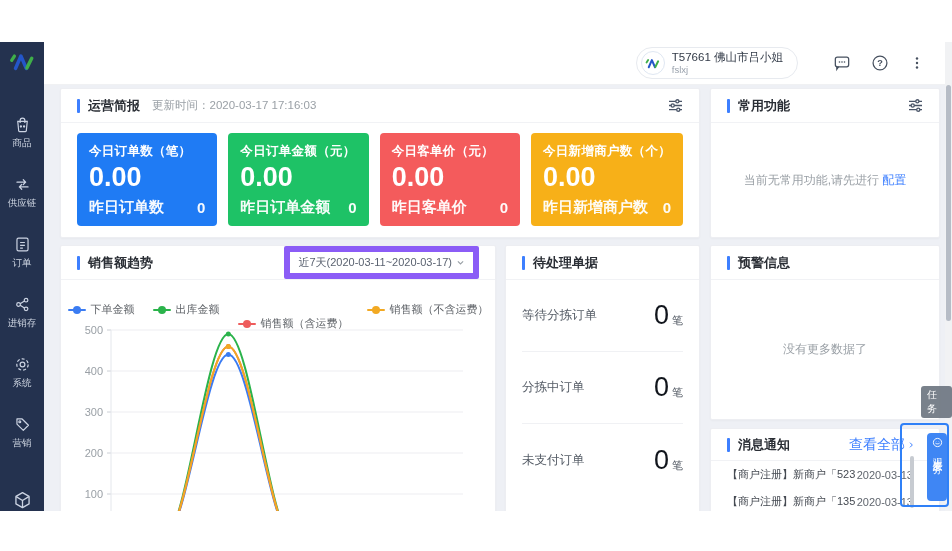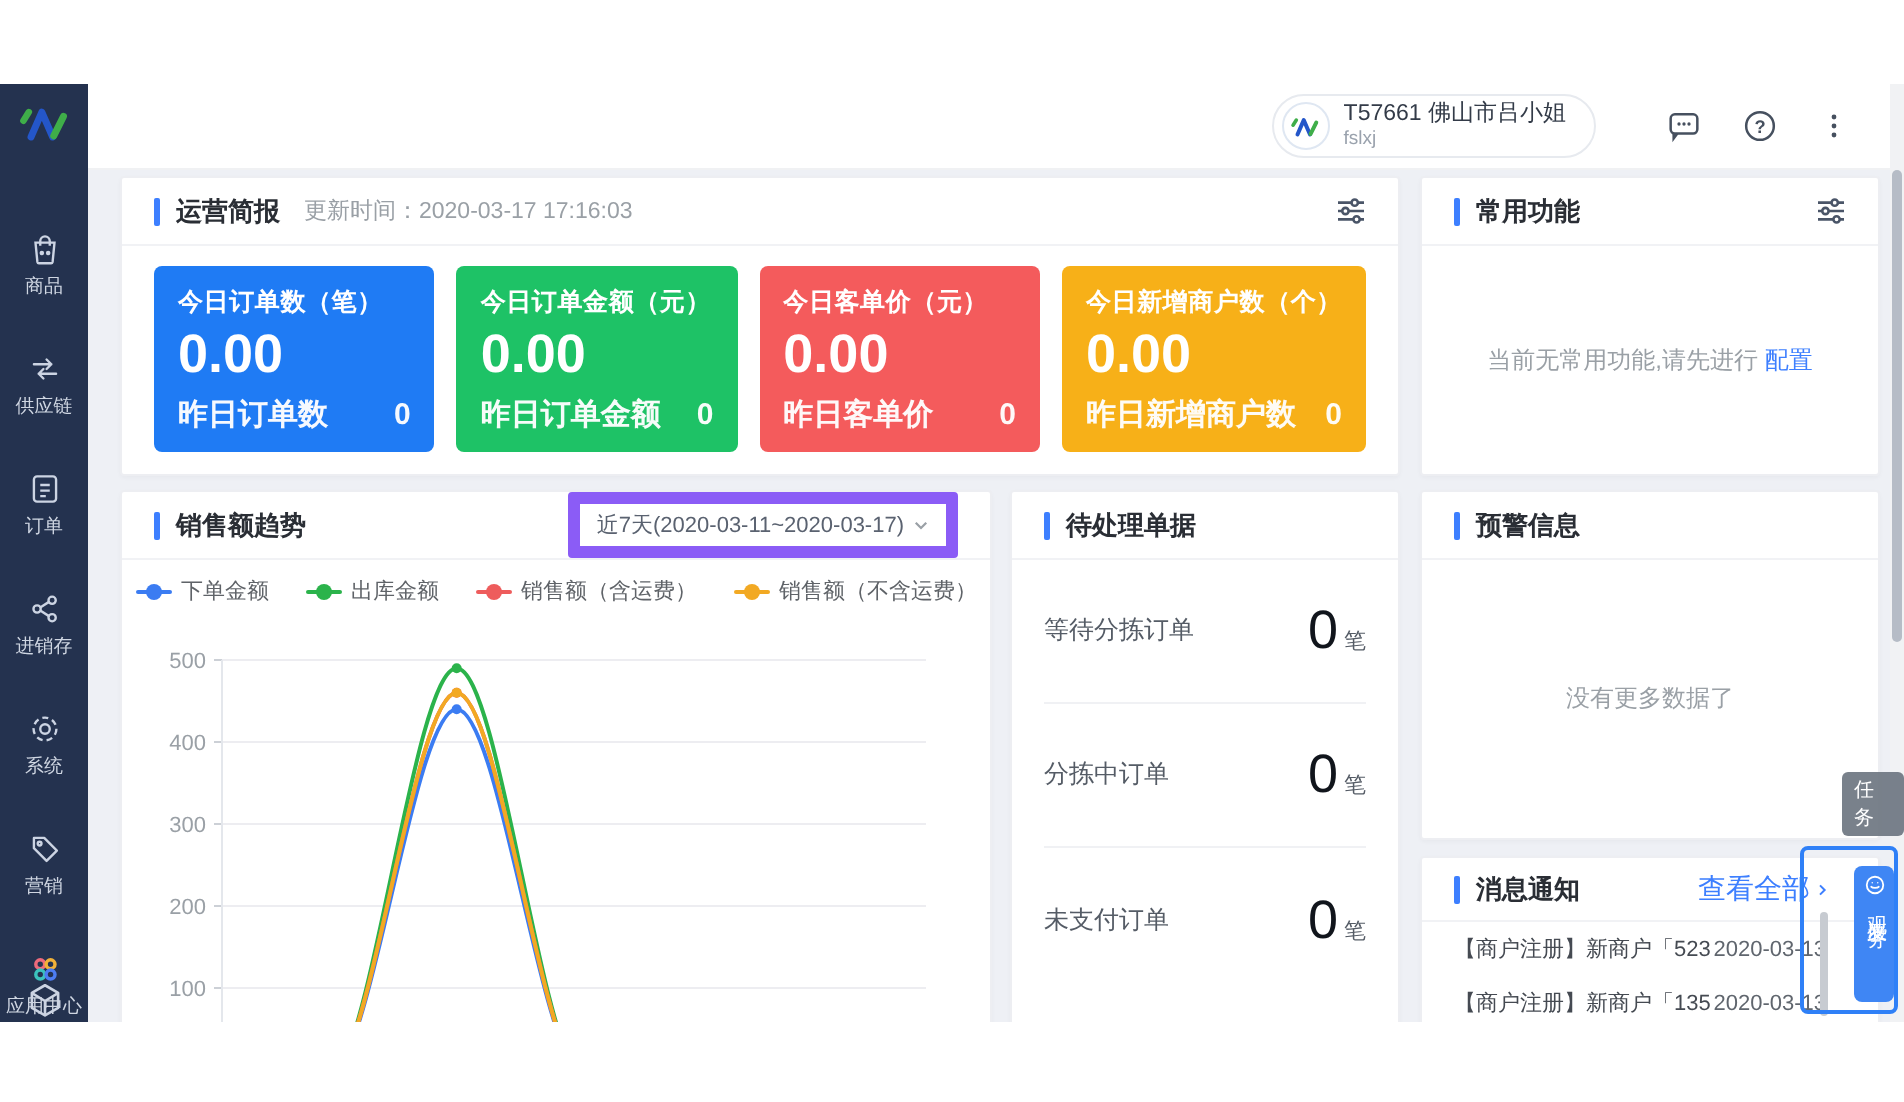--- a/index.html
+++ b/index.html
@@ -136,29 +136,20 @@
           <circle cx="12" cy="12" r="7.2" stroke-dasharray="3.8 2.6"></circle>
         </svg>
         <span class="nav-label">系统</span>
       </div>
       <div class="nav-item">
         <svg width="19" height="19" viewBox="0 0 24 24" fill="none" stroke="#ccd4e3" stroke-width="1.5" stroke-linejoin="round">
           <path d="M5 5h6.5l8 8-6.5 6.5-8-8z"></path>
           <circle cx="8.6" cy="8.6" r="1.2"></circle>
         </svg>
         <span class="nav-label">营销</span>
-      </div>
-      <div class="nav-item">
-        <svg width="19" height="19" viewBox="0 0 24 24" fill="none" stroke-width="2.2">
-          <circle cx="9" cy="9" r="2.8" stroke="#ee6a7b"></circle>
-          <circle cx="15.5" cy="9" r="2.8" stroke="#f2b138"></circle>
-          <circle cx="9" cy="15.5" r="2.8" stroke="#3bc3bd"></circle>
-          <circle cx="15.5" cy="15.5" r="2.8" stroke="#4d7df2"></circle>
-        </svg>
-        <span class="nav-label">应用中心</span>
       </div>
     </div>
     <div class="nav-item cube">
       <svg width="21" height="21" viewBox="0 0 24 24" fill="none" stroke="#ccd4e3" stroke-width="1.5" stroke-linejoin="round">
         <path d="M12 3l7.5 4.3v8.6L12 20.2l-7.5-4.3V7.3z"></path>
         <path d="M12 12L4.8 7.6M12 12l7.2-4.4M12 12v8"></path>
       </svg>
     </div>
   </div>
 
@@ -292,21 +283,21 @@
           </span>
           <span>下单金额</span>
         </span>
         <span class="lg-item" style="color: rgb(95, 99, 104);">
           <span class="lgmark" style="color: rgb(43, 179, 75);">
             <i class="l"></i>
             <i class="d"></i>
           </span>
           <span>出库金额</span>
         </span>
-        <span class="lg-item" style="color: rgb(95, 99, 104);">
+        <span class="lg-item" style="color: rgb(95, 99, 104); margin-top: 28px;">
           <span class="lgmark" style="color: rgb(238, 92, 92);">
             <i class="l"></i>
             <i class="d"></i>
           </span>
           <span>销售额（含运费）</span>
         </span>
         <span class="lg-item" style="color: rgb(95, 99, 104);">
           <span class="lgmark" style="color: rgb(242, 169, 35);">
             <i class="l"></i>
             <i class="d"></i>

